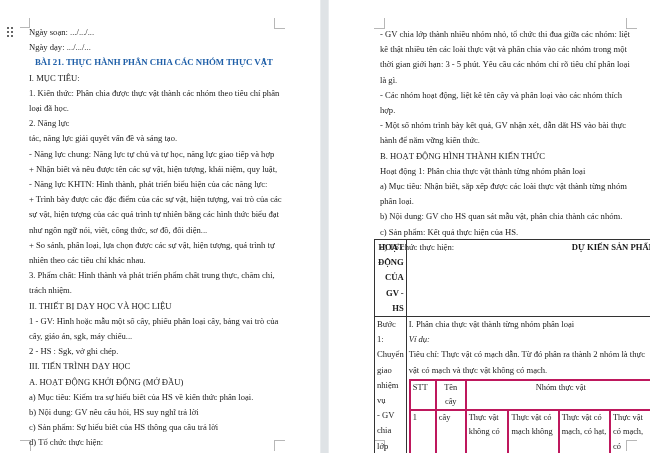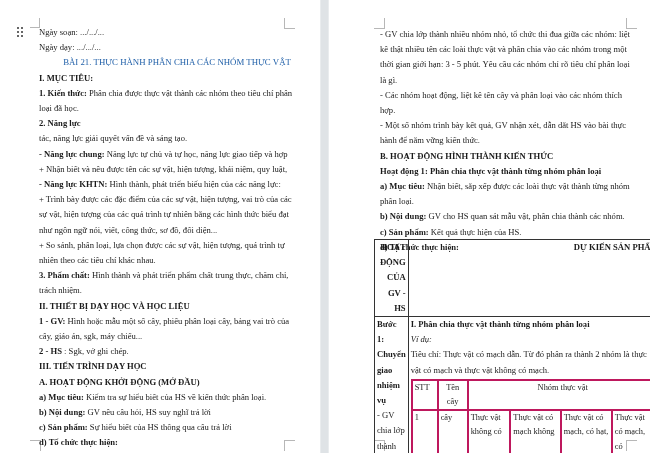--- a/index.html
+++ b/index.html
@@ -3,30 +3,30 @@
 <meta charset="utf-8">
 <style>
   html, body { margin:0; padding:0; }
   body {
     width:650px; height:453px; overflow:hidden; position:relative;
     background:#ffffff;
     font-family:"Liberation Serif", "DejaVu Serif", serif;
     color:#1a1a1a;
   }
   .page { position:absolute; top:0; height:453px; background:#fff; overflow:hidden; }
-  .page-left { left:16px; width:375px; }
+  .page-left { left:6px; width:375px; }
   .page-right { left:329px; width:321px; }
   .gutter { position:absolute; left:320px; top:0; width:9px; height:453px; background:#dfe3e6; border-left:1px solid #e9ecee; border-right:1px solid #e9ecee; box-sizing:border-box; }
   .corner { position:absolute; width:10px; height:10px; border-color:#b7b7b7; border-style:solid; border-width:0; }
   .grip { position:absolute; left:1px; top:27px; width:8px; height:14px; }
   .grip span { position:absolute; width:2px; height:2px; background:#666; }
   .content { position:absolute; font-size:8.6px; line-height:15.2px; }
   .content p { margin:0; white-space:nowrap; }
-  .b { font-weight:bold; }
-  .title { color:#1f5fa8; font-weight:normal; text-align:center; }
+  .b { font-weight:normal; }
+  .title { color:#1f5fa8; font-weight:bold; text-align:left; }
   .i { font-style:italic; }
   table.act { position:absolute; left:374px; top:239px; width:252px; border-collapse:collapse; font-size:8.6px; line-height:15.2px; }
   table.act td, table.act th { border:1px solid #333; vertical-align:top; padding:0 2px; }
   table.act th { font-weight:bold; text-align:right; }
   table.inner { border-collapse:collapse; margin-top:1px; font-size:8.4px; line-height:14.2px; width:248px; }
   table.inner td { border:2px solid #be185d; padding:0 2px; vertical-align:top; }
 </style>
 </head>
 <body>
 

